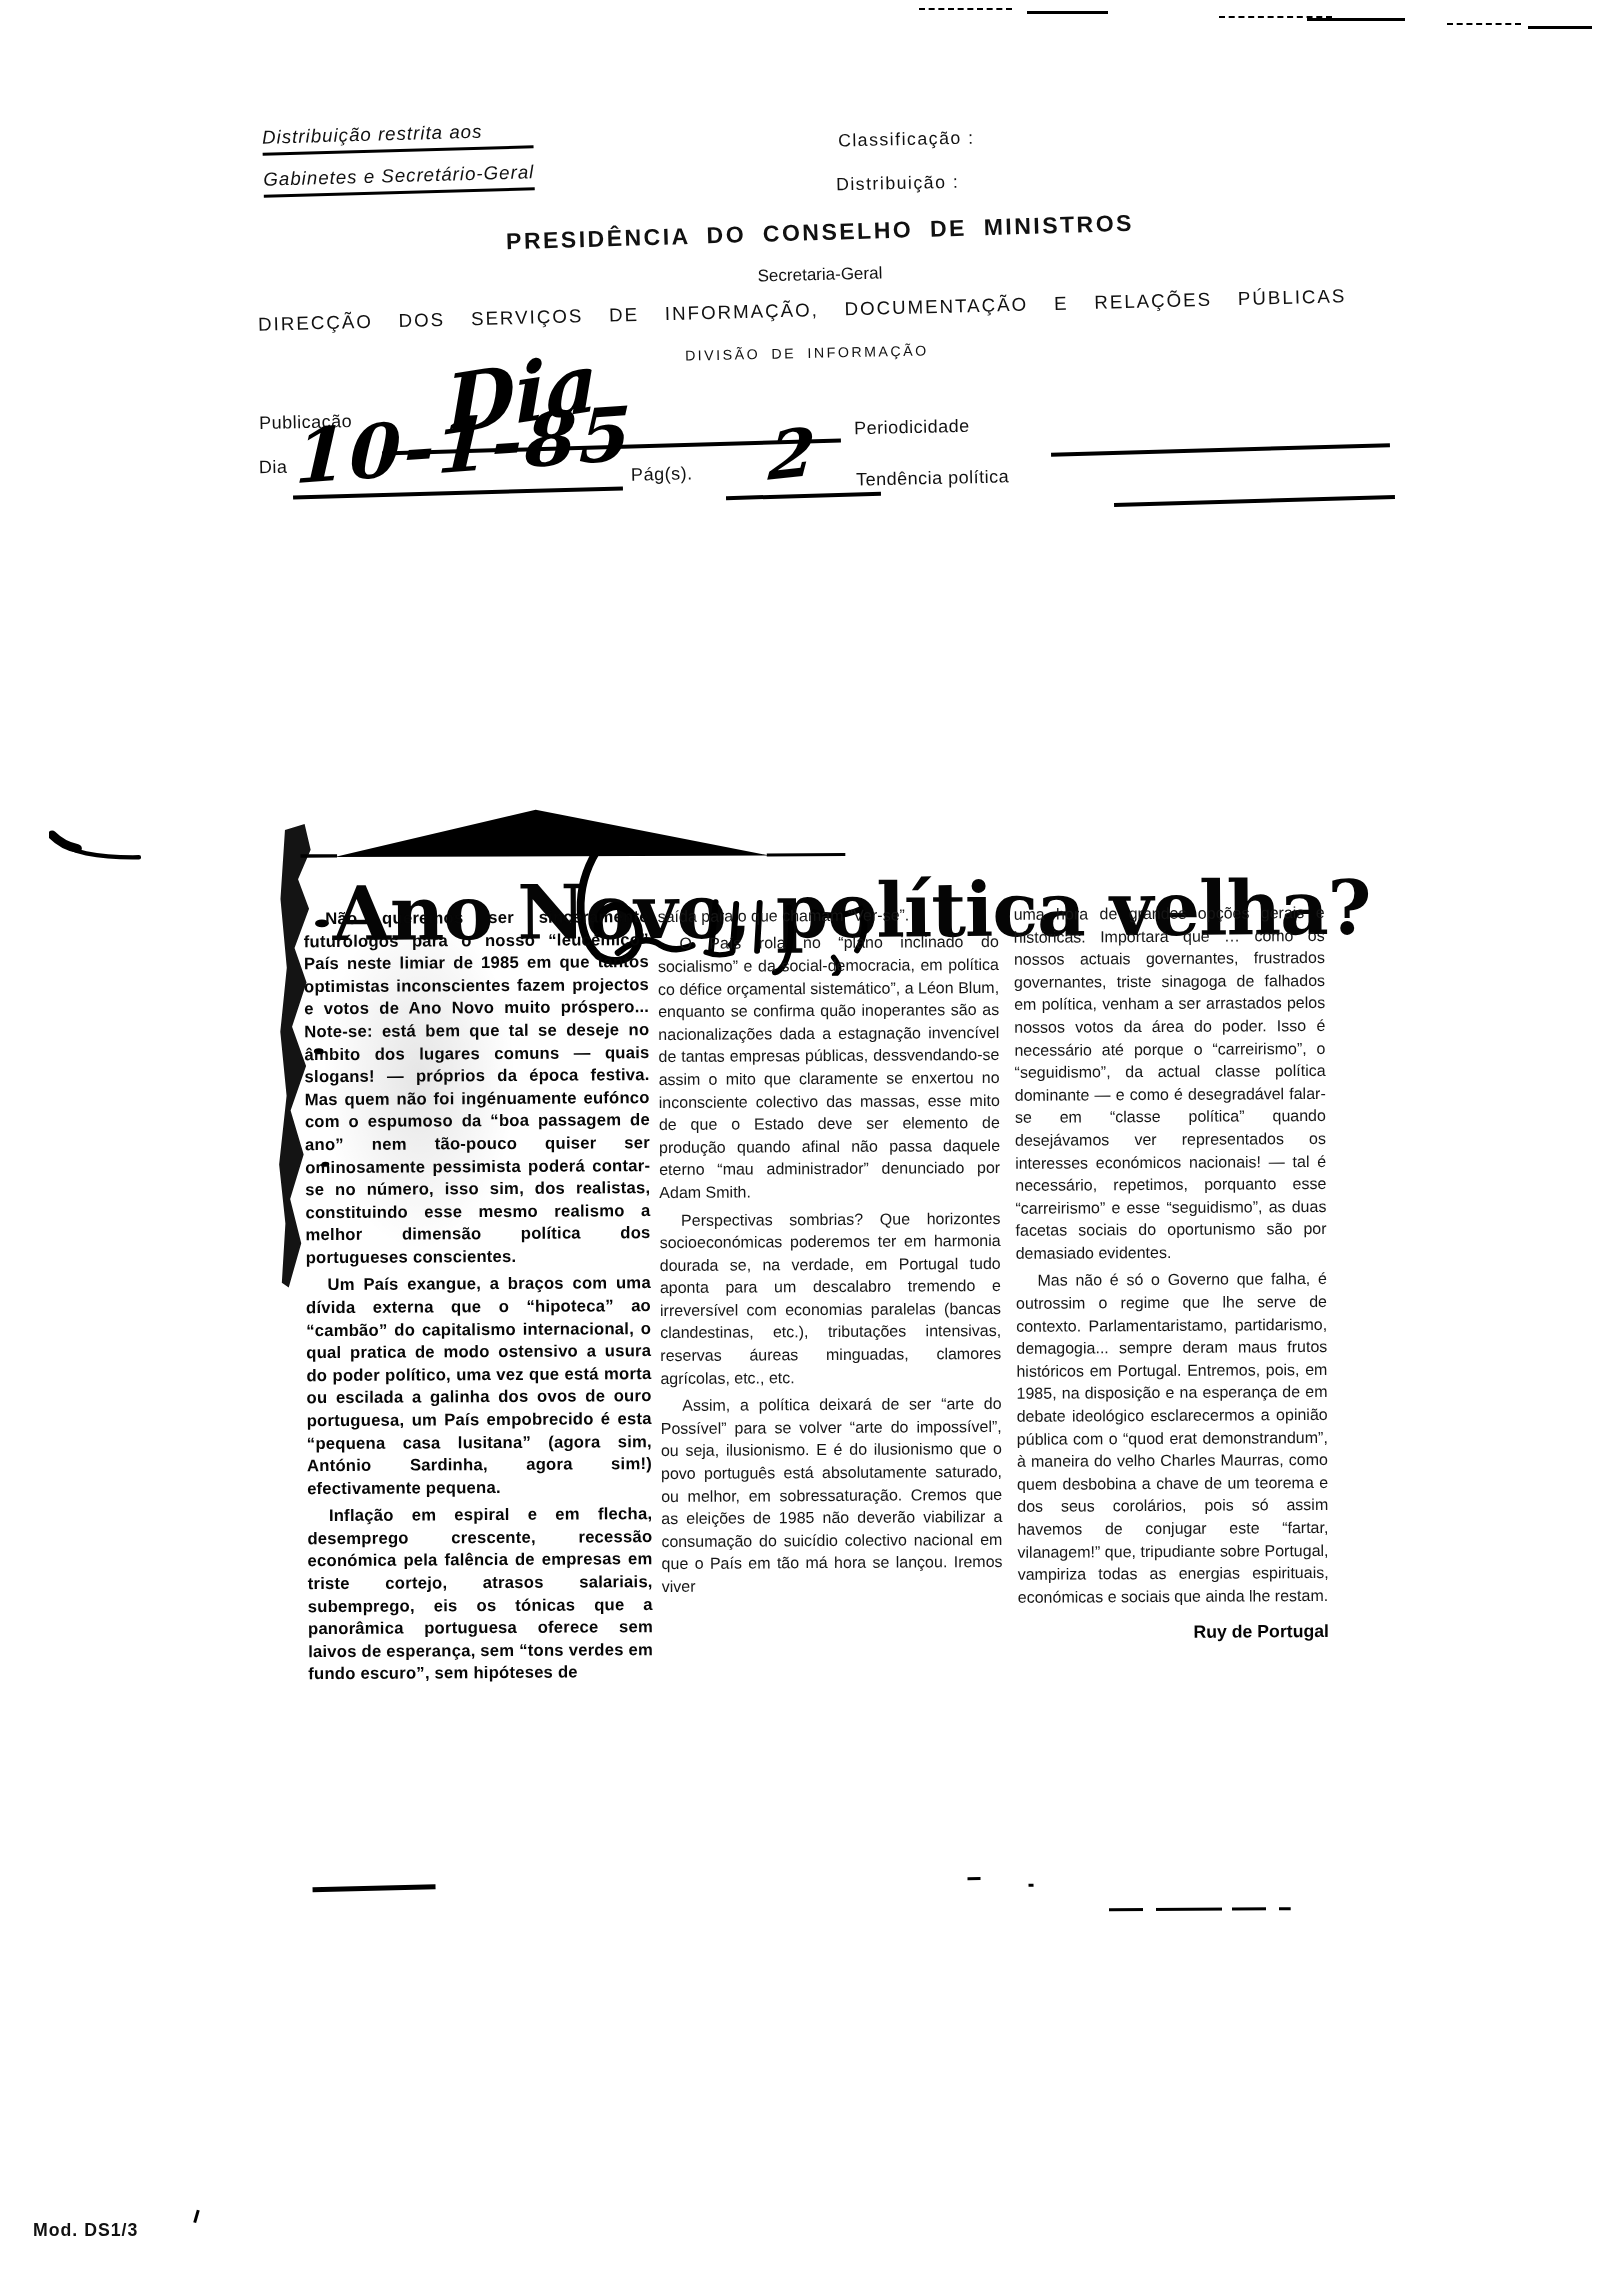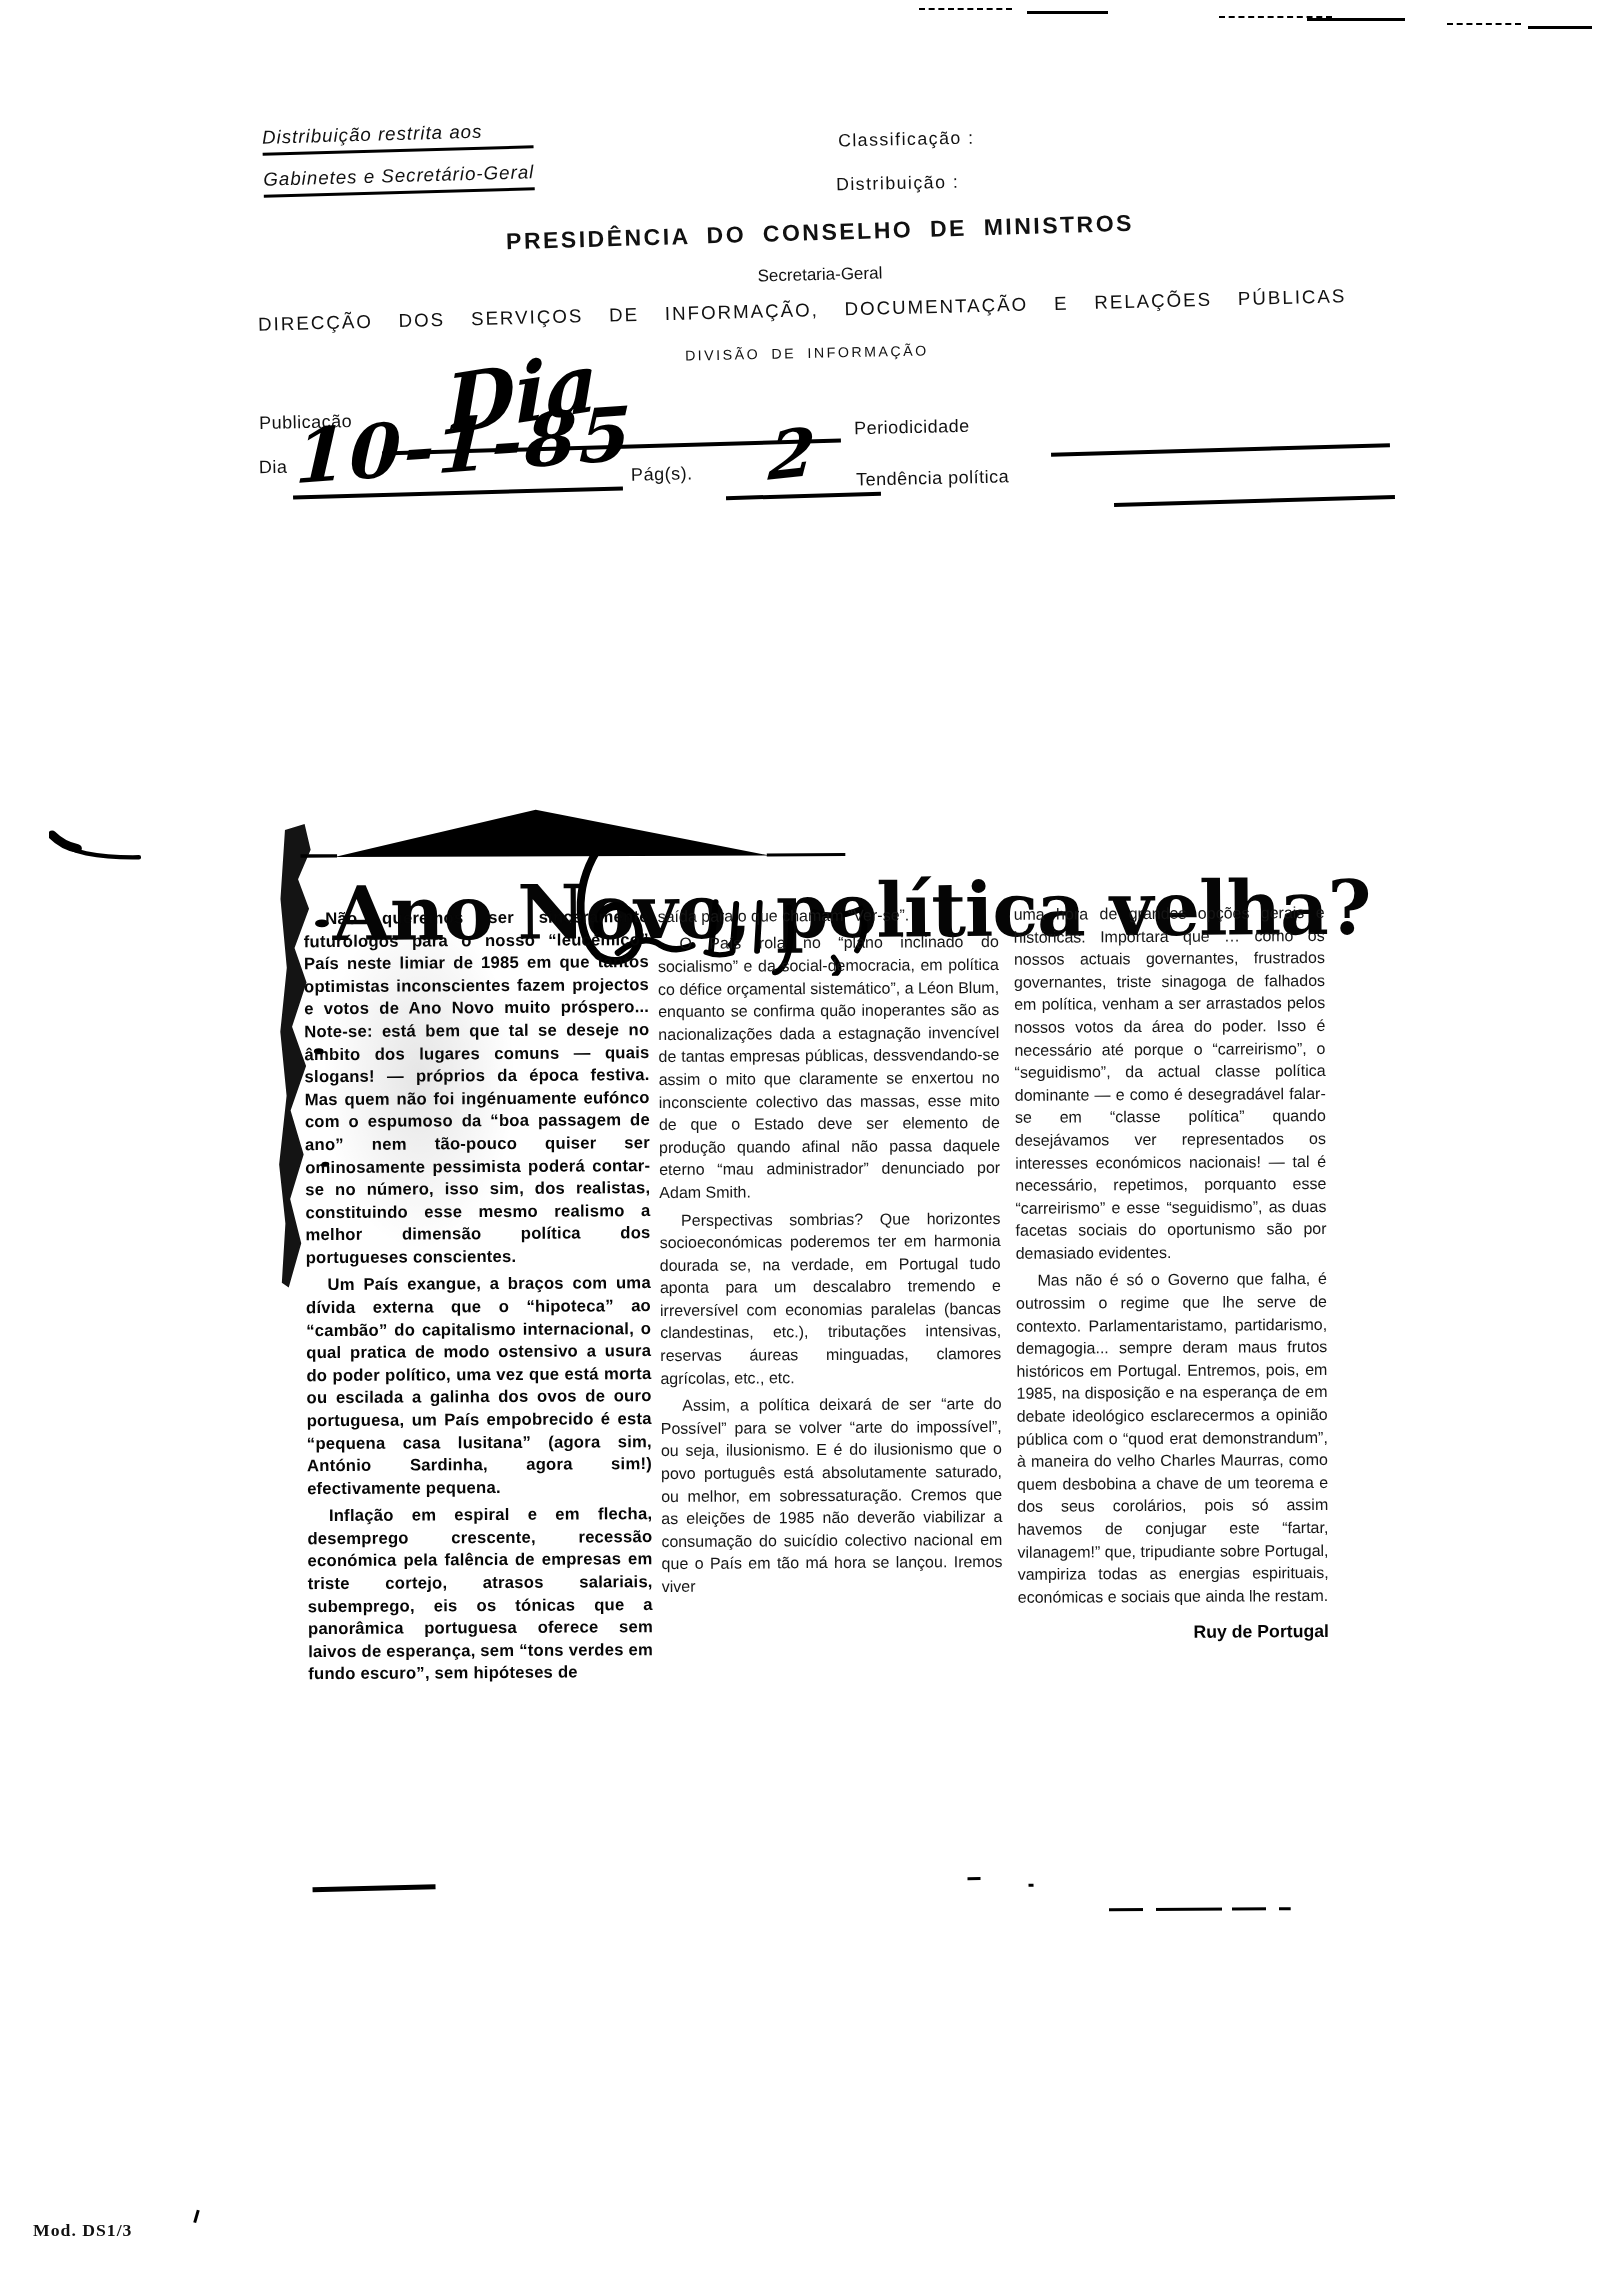--- a/index.html
+++ b/index.html
@@ -51,21 +51,21 @@
   .col1{left:298px; top:910px; width:345px; font-weight:700; font-size:16.7px; color:#070707; letter-spacing:0.2px;}
   .col2{left:652px; top:910px; width:341px;}
   .col3{left:1008px; top:910px; width:311px;}
   .byline{font-weight:700; font-size:17.7px; text-align:right; margin-top:12.8px; text-indent:0; color:#050505;}
   .rule-col1{position:absolute; left:301px; top:1888px; width:123px; height:5.4px; background:#000; transform:rotate(-1deg);}
   .rule-byline{
     position:absolute; left:1097px; top:1915px; width:182px; height:2.9px;
     background:repeating-linear-gradient(90deg,#000 0 34px, transparent 34px 47px, #000 47px 113px, transparent 113px 123px);
   }
   .small-dash{position:absolute; background:#000;}
-  .modref{position:absolute; left:33px; top:2220px; font-size:17.7px; font-weight:700; letter-spacing:1px;font-family:Liberation Serif, serif;}
+  .modref{position:absolute; left:33px; top:2220px; font-size:17.7px; font-weight:700; letter-spacing:1px;}
   .tick{position:absolute; background:#000;}
   svg{display:block;}
 </style>
 </head>
 <body>
 
 <div class="page">
 
   <div class="dashes dashed" style="left:919px;top:7.9px;width:93px;"></div>
   <div class="dashes" style="left:1027px;top:10.8px;width:81px;border-top-width:3.4px;"></div>

